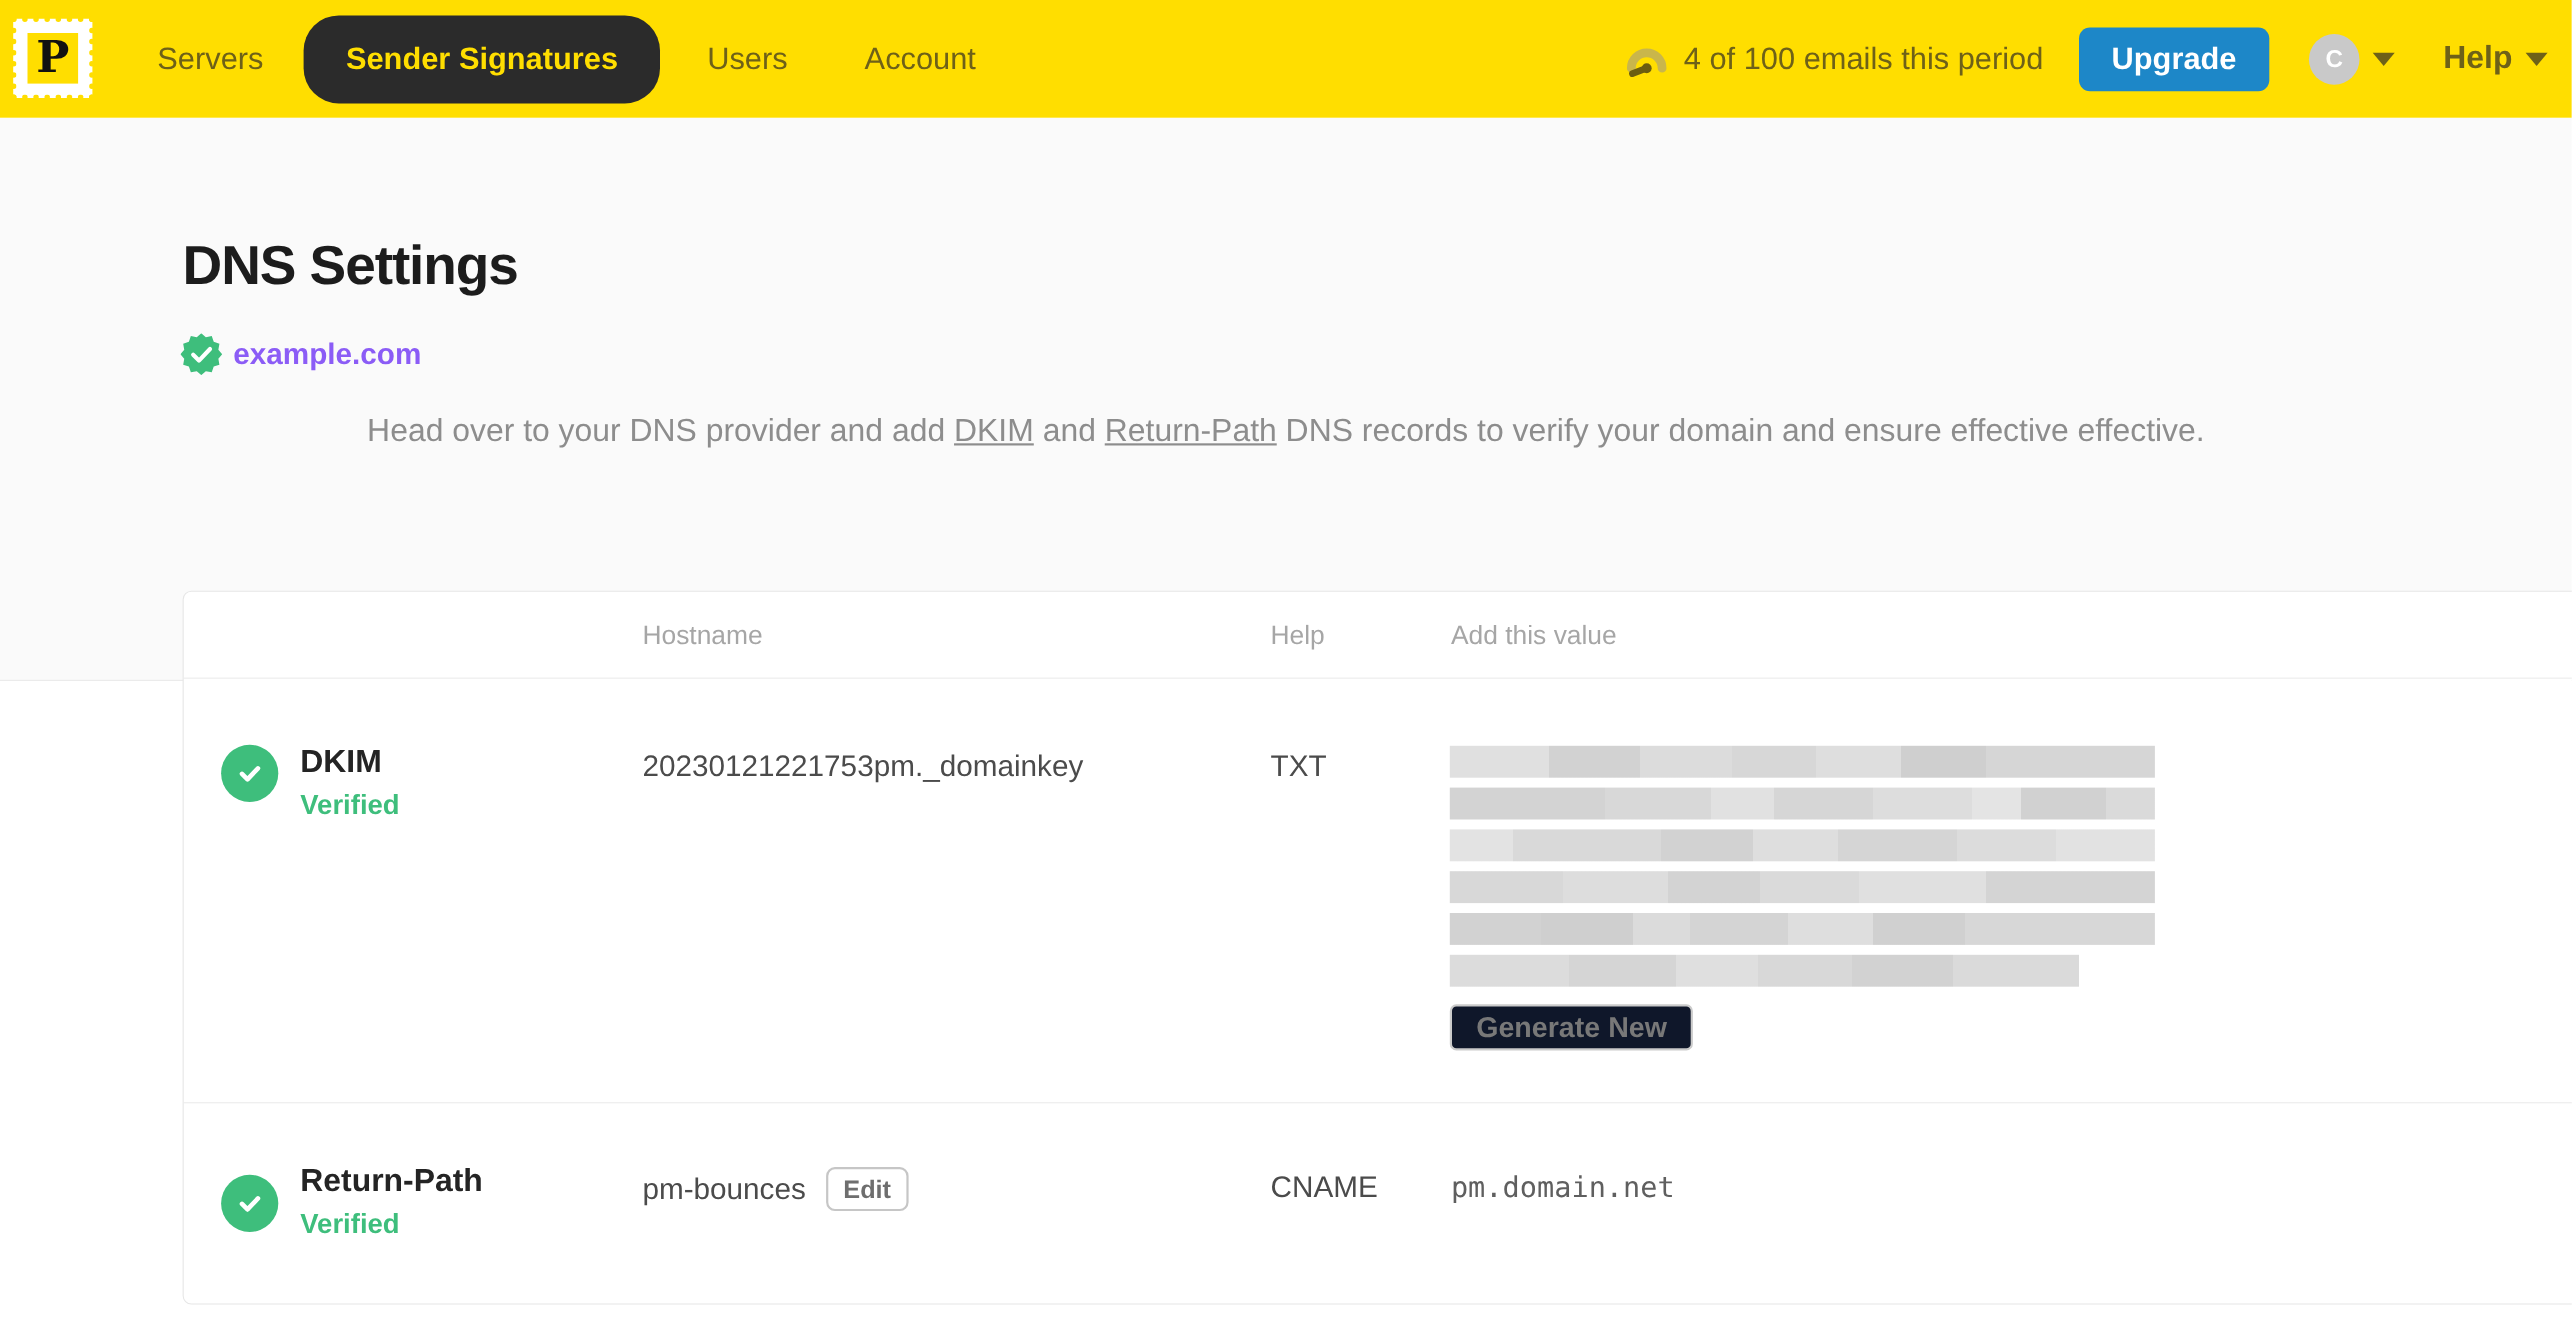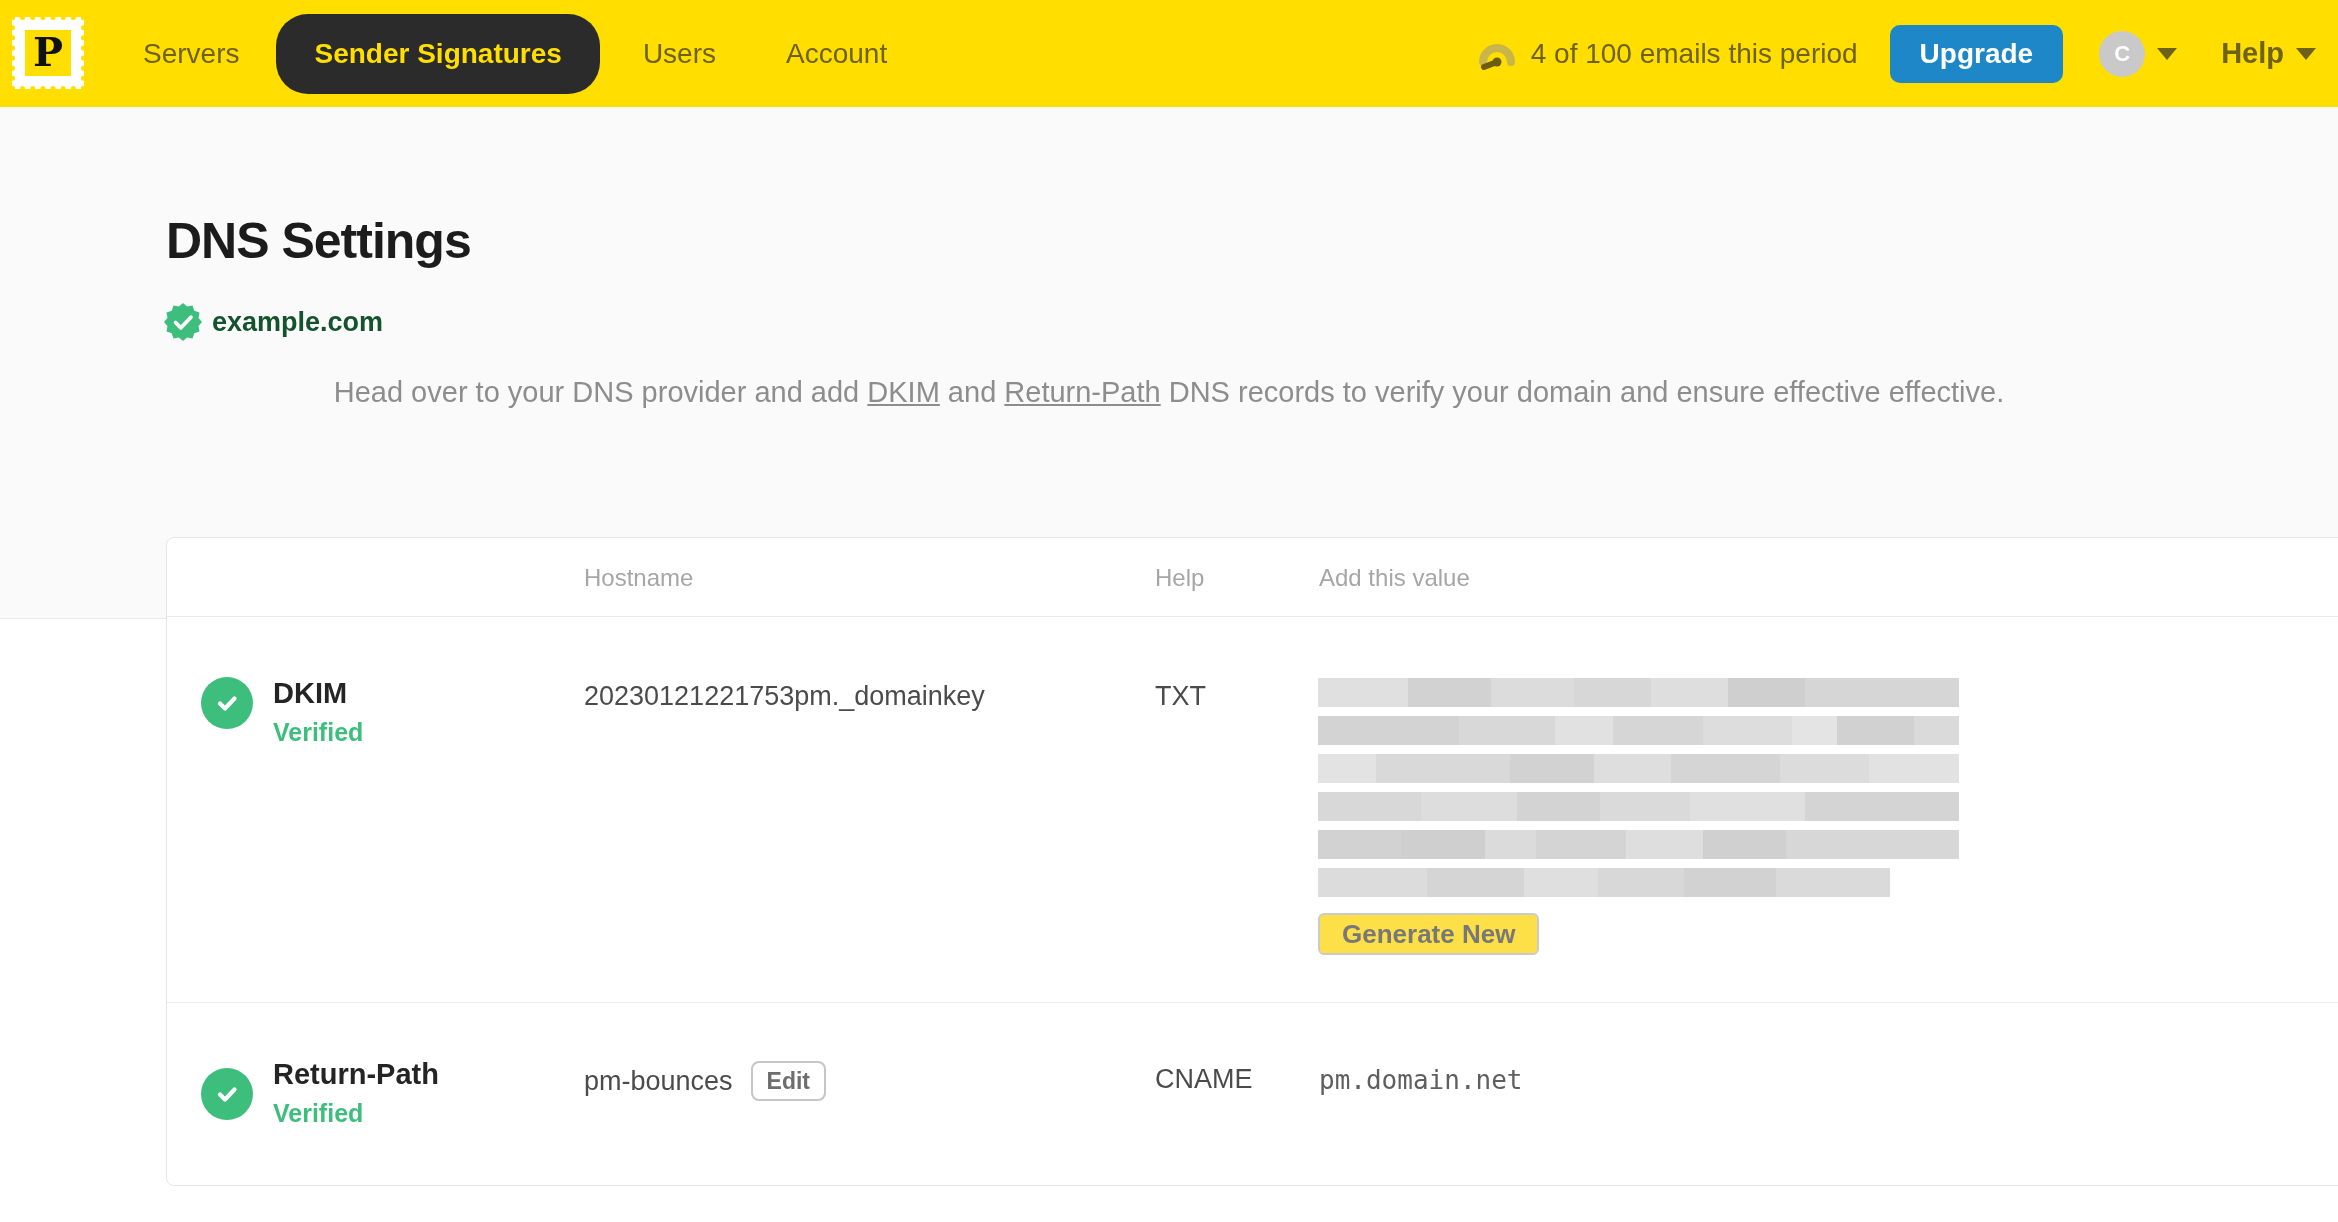--- a/index.html
+++ b/index.html
@@ -75,21 +75,21 @@
   
   .page-title {
     position:absolute; left:166px; top:212px; z-index:2;
     font-size:50px; font-weight:800; letter-spacing:-1px; color:#1c1c1c;
   }
   .domain-row {
     position:absolute; left:164px; top:303px; z-index:2;
     display:flex; align-items:center; gap:10px;
   }
   .seal { width:38px; height:38px; }
-  .domain-label { font-size:27px; font-weight:bold; color:#14532d; }
+  .domain-label { font-size:27px; font-weight:bold; color:#8b5cf6; }
   .page-desc {
     position:absolute; left:0; top:368px; width:2338px; z-index:2;
     text-align:center; font-size:29px; line-height:48px; color:#8d8d8d;
   }
   .page-desc a { color:#8d8d8d; text-decoration:underline; cursor:pointer; }
 
   
   .card {
     position:absolute; left:166px; top:537px; width:2338px; height:649px; z-index:2;
     background:#ffffff; border:1px solid #e6e6e6; border-radius:8px;
@@ -138,21 +138,21 @@
   .bar { height:29px; margin-bottom:9px; background:#dadada; }
   .bar:nth-child(1){ background:linear-gradient(90deg,#e0e0e0 0 14%,#d2d2d2 0 27%,#dcdcdc 0 40%,#d7d7d7 0 52%,#dedede 0 64%,#cfcfcf 0 76%,#d6d6d6 0 100%); }
   .bar:nth-child(2){ background:linear-gradient(90deg,#d3d3d3 0 22%,#d8d8d8 0 37%,#e1e1e1 0 46%,#d6d6d6 0 60%,#dddddd 0 74%,#e4e4e4 0 81%,#d1d1d1 0 93%,#dadada 0 100%); }
   .bar:nth-child(3){ background:linear-gradient(90deg,#e3e3e3 0 9%,#d9d9d9 0 30%,#d2d2d2 0 43%,#dedede 0 55%,#d5d5d5 0 72%,#dcdcdc 0 86%,#e2e2e2 0 100%); }
   .bar:nth-child(4){ background:linear-gradient(90deg,#d8d8d8 0 16%,#dddddd 0 31%,#d3d3d3 0 44%,#dadada 0 58%,#e0e0e0 0 76%,#d4d4d4 0 100%); }
   .bar:nth-child(5){ background:linear-gradient(90deg,#d2d2d2 0 13%,#cfcfcf 0 26%,#dbdbdb 0 34%,#d4d4d4 0 48%,#dedede 0 60%,#d0d0d0 0 73%,#d7d7d7 0 100%); }
   .bar:nth-child(6){ width:572px; background:linear-gradient(90deg,#dcdcdc 0 19%,#d5d5d5 0 36%,#dfdfdf 0 49%,#d8d8d8 0 64%,#d2d2d2 0 80%,#dadada 0 100%); }
 
   .generate-btn {
     position:absolute; left:1151px; top:296px; height:42px; padding:0 22px;
-    border-radius:6px; background:#fde047; border:2px solid #cbcbcb; cursor:pointer;
+    border-radius:6px; background:#0f172a; border:2px solid #cbcbcb; cursor:pointer;
     font-family:inherit; font-size:26px; font-weight:bold; color:#787878;
   }
   .cell-mono {
     position:absolute; left:1152px; top:62px;
     font-family:"DejaVu Sans Mono", monospace; font-size:26px; color:#5f5f5f;
   }
 </style>
 </head>
 <body>
 

